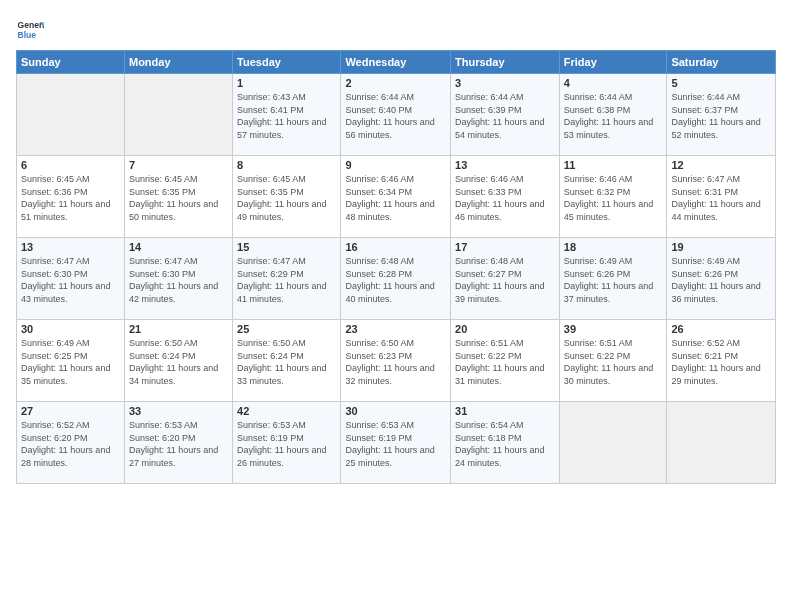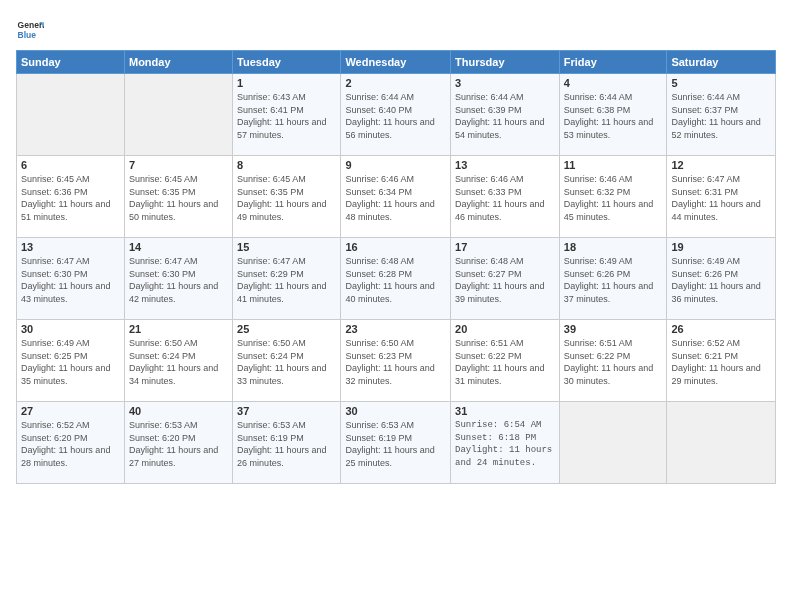--- a/index.html
+++ b/index.html
@@ -288,40 +288,40 @@
           </td>
         </tr>
         <tr>
           <td>
             <span class="day-number">27</span>
             <div class="day-info" style="white-space: pre-line;">Sunrise: 6:52 AM
 Sunset: 6:20 PM
 Daylight: 11 hours and 28 minutes.</div>
           </td>
           <td>
-            <span class="day-number">40</span>
+            <span class="day-number">33</span>
             <div class="day-info" style="white-space: pre-line;">Sunrise: 6:53 AM
 Sunset: 6:20 PM
 Daylight: 11 hours and 27 minutes.</div>
           </td>
           <td>
-            <span class="day-number">37</span>
+            <span class="day-number">42</span>
             <div class="day-info" style="white-space: pre-line;">Sunrise: 6:53 AM
 Sunset: 6:19 PM
 Daylight: 11 hours and 26 minutes.</div>
           </td>
           <td>
             <span class="day-number">30</span>
             <div class="day-info" style="white-space: pre-line;">Sunrise: 6:53 AM
 Sunset: 6:19 PM
 Daylight: 11 hours and 25 minutes.</div>
           </td>
           <td>
             <span class="day-number">31</span>
-            <div class="day-info" style="white-space: pre-line; font-family: Liberation Mono, monospace;">Sunrise: 6:54 AM
+            <div class="day-info" style="white-space: pre-line;">Sunrise: 6:54 AM
 Sunset: 6:18 PM
 Daylight: 11 hours and 24 minutes.</div>
           </td>
           <td class="empty-cell"></td>
           <td class="empty-cell"></td>
         </tr>
       </tbody>
   </table>
 </div>
 

